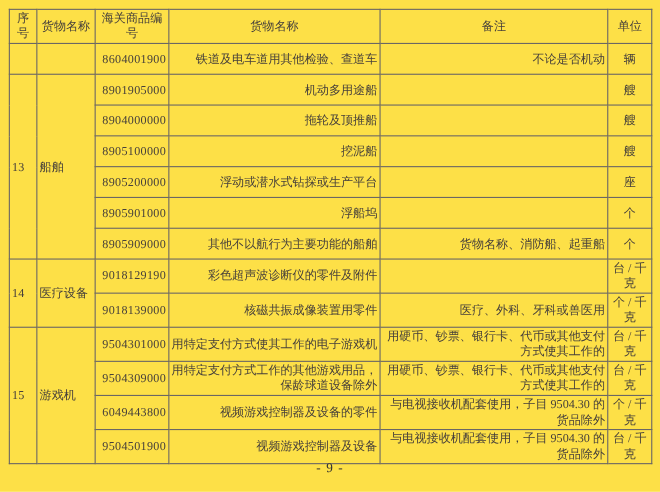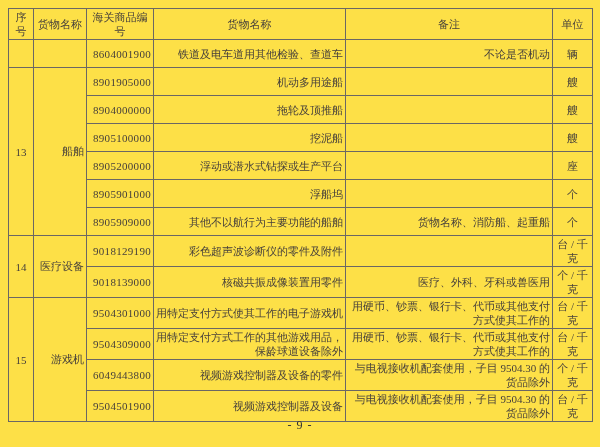--- a/index.html
+++ b/index.html
@@ -28,22 +28,22 @@
     font-size: 11px;
     font-weight: normal;
     line-height: 14px;
     vertical-align: middle;
     padding: 1px 2px;
     overflow: hidden;
     color: #47403b;
   }
   table.goods thead th { height: 23px; text-align: center; }
   table.goods tbody td { height: 25px; }
-  .c-serial   { text-align: center; }
-  .c-category { text-align: right; font-family: Liberation Mono, monospace; }
+  .c-serial   { text-align: left; }
+  .c-category { text-align: left; }
   .c-code     { text-align: right; letter-spacing: 0.3px; }
   .c-name     { text-align: right; padding-left: 4px; }
   .c-remark   { text-align: right; padding-left: 4px; }
   .c-unit     { text-align: center; padding: 1px 0; }
   .footer {
     position: absolute;
     left: 0;
     top: 418px;
     width: 100%;
     text-align: center;

